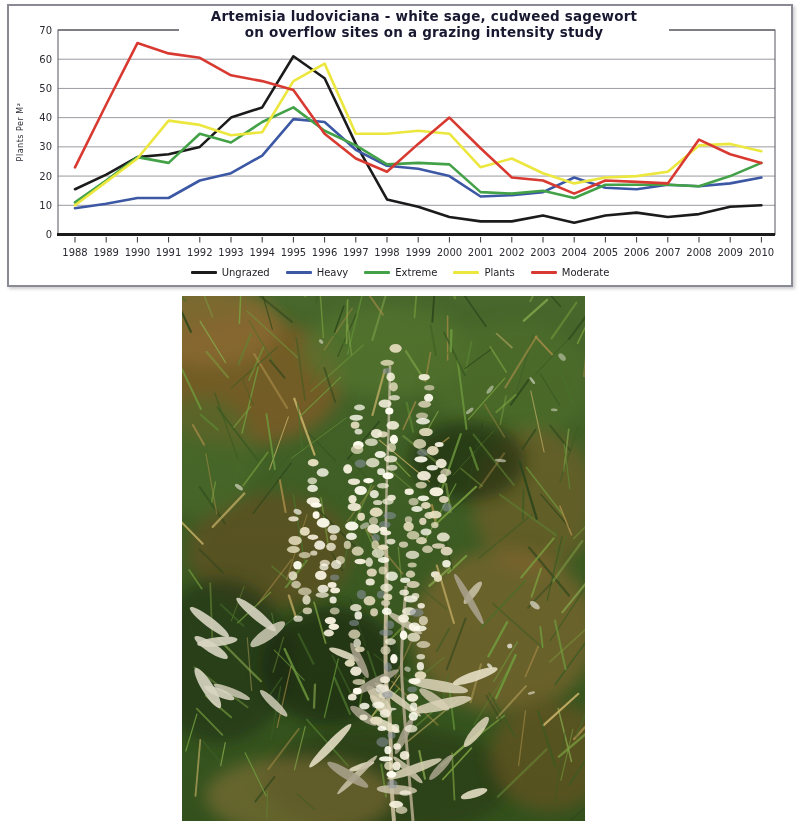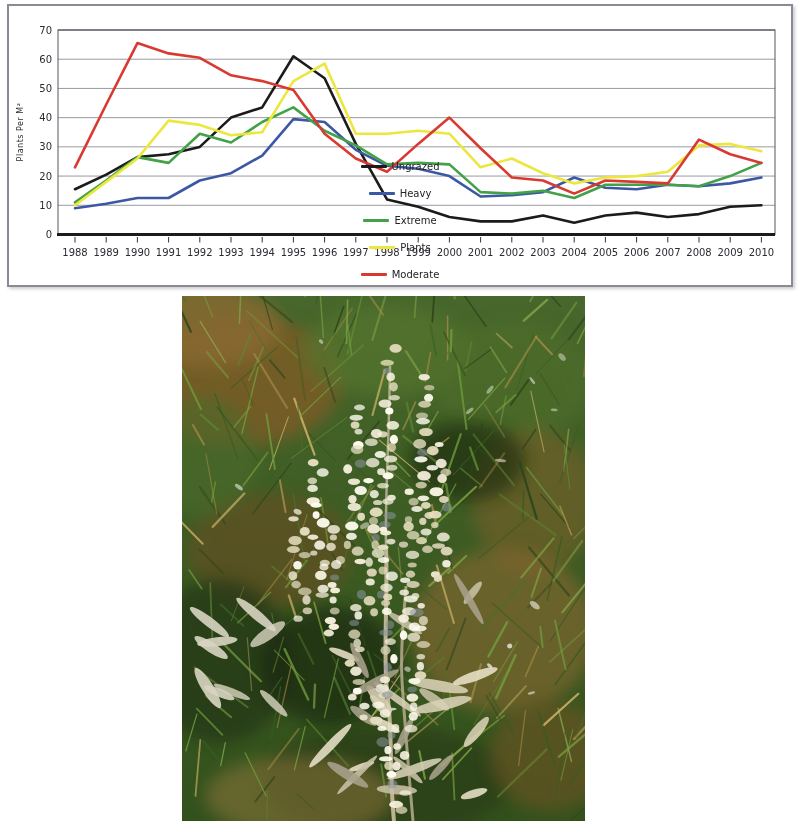--- a/index.html
+++ b/index.html
@@ -8,21 +8,21 @@
   .chart-panel{position:absolute;left:7px;top:4px;width:782px;height:279px;
        background:#ffffff;border:2px solid #8a8a94;
        box-shadow:2px 2px 3px rgba(60,60,70,.25);}
   .chart-inner{position:relative;width:100%;height:100%;}
   #chart-svg{position:absolute;left:0;top:0;}
   .chart-title{position:absolute;left:170px;top:0px;width:490px;
        text-align:center;background:#ffffff;padding:2px 0 1px 0;
        font-weight:bold;font-size:13.5px;line-height:16px;color:#181830;
        letter-spacing:.2px;}
   .legend{position:absolute;left:0;top:258px;width:100%;height:16px;
-       display:flex;justify-content:flex-end;align-items:center;gap:16px;flex-direction:column;}
+       display:flex;justify-content:center;align-items:center;gap:16px;}
   .legend-item{display:flex;align-items:center;gap:5px;}
   .legend-swatch{width:26px;height:3px;border-radius:1px;}
   .legend-label{font-size:10px;color:#222228;}
   .photo{position:absolute;left:182px;top:296px;width:403px;height:525px;
        overflow:hidden;background:#3d5a24;}
 </style>
 </head>
 <body>
 
 <div class="chart-panel">
@@ -98,20 +98,22 @@
           <text x="752.4" y="250">2010</text>
         </g>
         <polyline points="66.0,183.2 97.2,168.6 128.4,151.1 159.6,148.2 190.8,140.9 222.0,111.6 253.2,101.4 284.4,50.3 315.6,72.2 346.8,137.9 378.0,193.4 409.2,200.7 440.4,211.0 471.6,215.4 502.8,215.4 534.0,209.5 565.2,216.8 596.4,209.5 627.6,206.6 658.8,211.0 690.0,208.1 721.2,200.7 752.4,199.3" fill="none" stroke="#1b1b1b" stroke-width="2.6" stroke-linejoin="round" stroke-linecap="round"></polyline>
         <polyline points="66.0,202.2 97.2,197.8 128.4,192.0 159.6,192.0 190.8,174.5 222.0,167.2 253.2,149.6 284.4,113.1 315.6,116.0 346.8,143.8 378.0,159.8 409.2,162.8 440.4,170.1 471.6,190.5 502.8,189.1 534.0,186.1 565.2,171.5 596.4,181.8 627.6,183.2 658.8,178.8 690.0,180.3 721.2,177.4 752.4,171.5" fill="none" stroke="#3c58a5" stroke-width="2.6" stroke-linejoin="round" stroke-linecap="round"></polyline>
         <polyline points="66.0,196.4 97.2,174.5 128.4,151.1 159.6,156.9 190.8,127.7 222.0,136.5 253.2,116.0 284.4,101.4 315.6,124.8 346.8,139.4 378.0,158.4 409.2,156.9 440.4,158.4 471.6,186.1 502.8,187.6 534.0,184.7 565.2,192.0 596.4,178.8 627.6,178.8 658.8,178.8 690.0,180.3 721.2,170.1 752.4,156.9" fill="none" stroke="#43a147" stroke-width="2.6" stroke-linejoin="round" stroke-linecap="round"></polyline>
         <polyline points="66.0,199.3 97.2,175.9 128.4,152.5 159.6,114.6 190.8,118.9 222.0,129.2 253.2,126.3 284.4,75.1 315.6,57.6 346.8,127.7 378.0,127.7 409.2,124.8 440.4,127.7 471.6,161.3 502.8,152.5 534.0,167.2 565.2,177.4 596.4,171.5 627.6,170.1 658.8,165.7 690.0,139.4 721.2,137.9 752.4,145.2" fill="none" stroke="#ece73e" stroke-width="2.6" stroke-linejoin="round" stroke-linecap="round"></polyline>
         <polyline points="66.0,161.3 97.2,98.5 128.4,37.1 159.6,47.4 190.8,51.8 222.0,69.3 253.2,75.1 284.4,83.9 315.6,127.7 346.8,152.5 378.0,165.7 409.2,137.9 440.4,111.6 471.6,142.3 502.8,171.5 534.0,174.5 565.2,187.6 596.4,174.5 627.6,175.9 658.8,177.4 690.0,133.6 721.2,148.2 752.4,156.9" fill="none" stroke="#d83a31" stroke-width="2.6" stroke-linejoin="round" stroke-linecap="round"></polyline>
         <line x1="48" x2="766" y1="228.5" y2="228.5" stroke="#1b1b1b" stroke-width="3.2"></line>
       </svg>
     <div class="chart-title">
+      <div>Artemisia ludoviciana  -  white sage, cudweed sagewort</div>
+      <div>on overflow sites on a grazing intensity study</div>
     </div>
     <div class="legend" id="legend">
         <div class="legend-item">
           <span class="legend-swatch" style="background: rgb(27, 27, 27);"></span>
           <span class="legend-label">Ungrazed</span>
         </div>
         <div class="legend-item">
           <span class="legend-swatch" style="background: rgb(60, 88, 165);"></span>
           <span class="legend-label">Heavy</span>
         </div>

